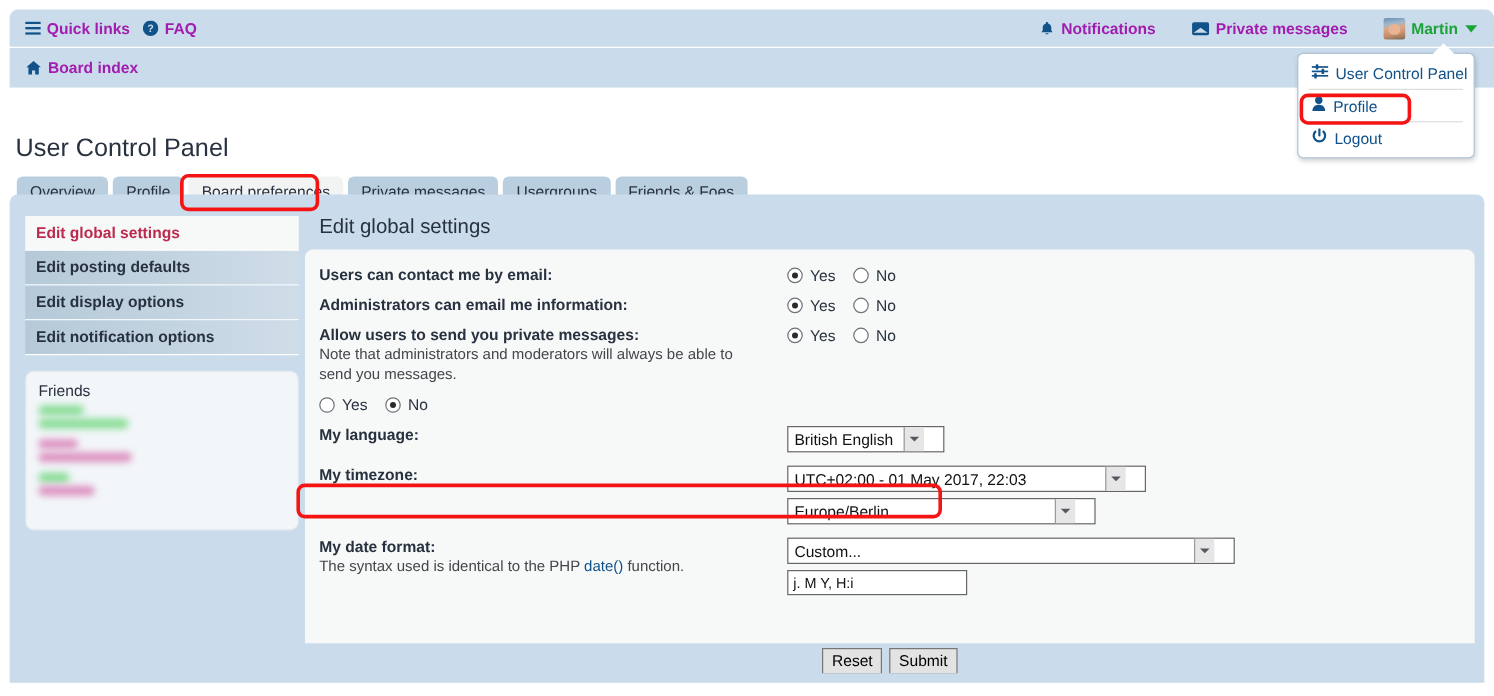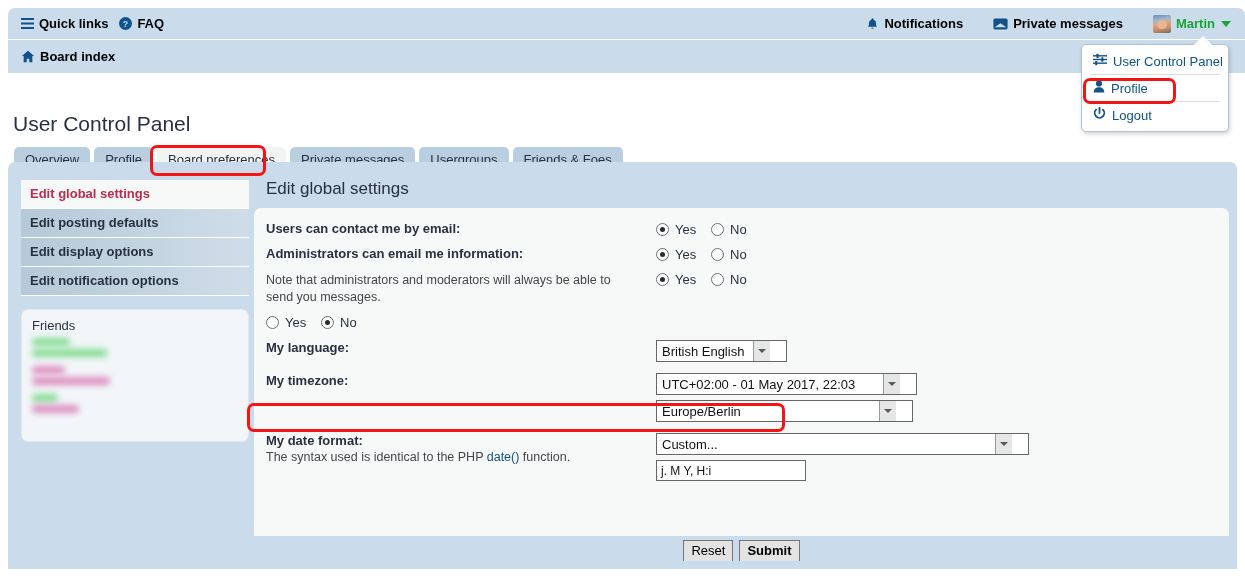--- a/index.html
+++ b/index.html
@@ -26,21 +26,21 @@
     background: #cadceb;
     display: flex; align-items: center;
   }
   .nav-left { display: flex; align-items: center; gap: 11px; padding-left: 13px; }
   .nav-right {
     margin-left: auto; display: flex; align-items: center; gap: 30px;
     padding-right: 14px;
   }
   .nav-link {
     display: inline-flex; align-items: center; gap: 5px;
-    color: #000000; font-weight: bold; font-size: 13px;
+    color: #a21caf; font-weight: bold; font-size: 13px;
     text-decoration: none; white-space: nowrap;
     font-family: "Liberation Sans", sans-serif;
   }
   .nav-link .ico { display: inline-flex; align-items: center; }
   .user-link { color: #1ba337; }
 
   .avatar {
     width: 18px; height: 18px; border-radius: 2px;
     background: linear-gradient(170deg,#6a8fb5 0%,#9fb8ce 28%,#d9a98a 45%,#c98f6c 72%,#7b6a58 100%);
     position: relative; overflow: hidden; flex: 0 0 auto;
@@ -223,21 +223,21 @@
     font-size: 12px; color: #111111;
     display: flex; align-items: center; padding-left: 4px;
     font-family: "Liberation Sans", sans-serif;
   }
   .btn {
     background: #e3e3e3; border: 1px solid #767676;
     font-size: 13px; color: #000000;
     padding: 2px 7px 3px 7px;
     font-family: "Liberation Sans", sans-serif;
   }
-  .btn.primary { font-weight: bold; }
+  .btn.primary { font-weight: normal; }
 
   
   .annot {
     position: absolute; border: 3px solid #f41414; border-radius: 7px;
     z-index: 60; pointer-events: none;
   }
 </style>
 </head>
 <body>
 
@@ -405,20 +405,21 @@
             <label class="radio-opt">
               <span class="radio"></span>
               <span class="radio-label">No</span>
             </label>
           </div>
         </div>
       </div>
 
       <div class="row">
         <div class="row-label">
+          <span class="lbl">Allow users to send you private messages:</span>
           <span class="desc">Note that administrators and moderators will always be able to send you messages.</span>
         </div>
         <div class="row-field">
           <div class="radio-group">
             <label class="radio-opt">
               <span class="radio on"></span>
               <span class="radio-label">Yes</span>
             </label>
             <label class="radio-opt">
               <span class="radio"></span>
@@ -453,21 +454,21 @@
             <span class="arrowbox"></span>
           </div>
         </div>
       </div>
 
       <div class="row" style="margin-bottom:11px;">
         <div class="row-label">
           <span class="lbl">My timezone:</span>
         </div>
         <div class="row-field">
-          <div class="sel" style="width:261px;">
+          <div class="sel" style="width:299px;">
             <span>UTC+02:00 - 01 May 2017, 22:03</span>
             <span class="arrowbox"></span>
           </div>
           <div class="sel" style="width:257px;">
             <span>Europe/Berlin</span>
             <span class="arrowbox"></span>
           </div>
         </div>
       </div>
 

